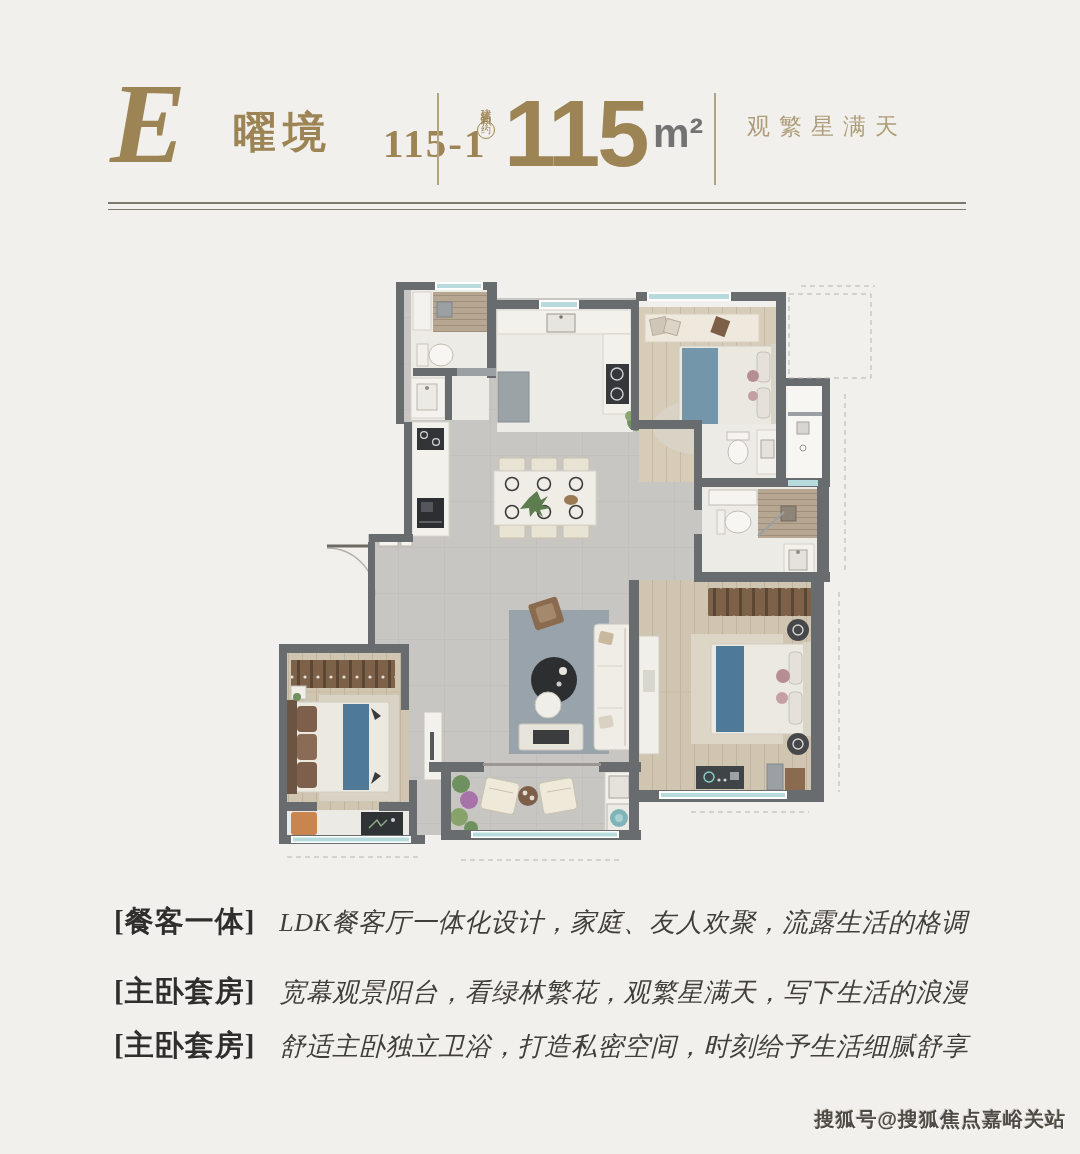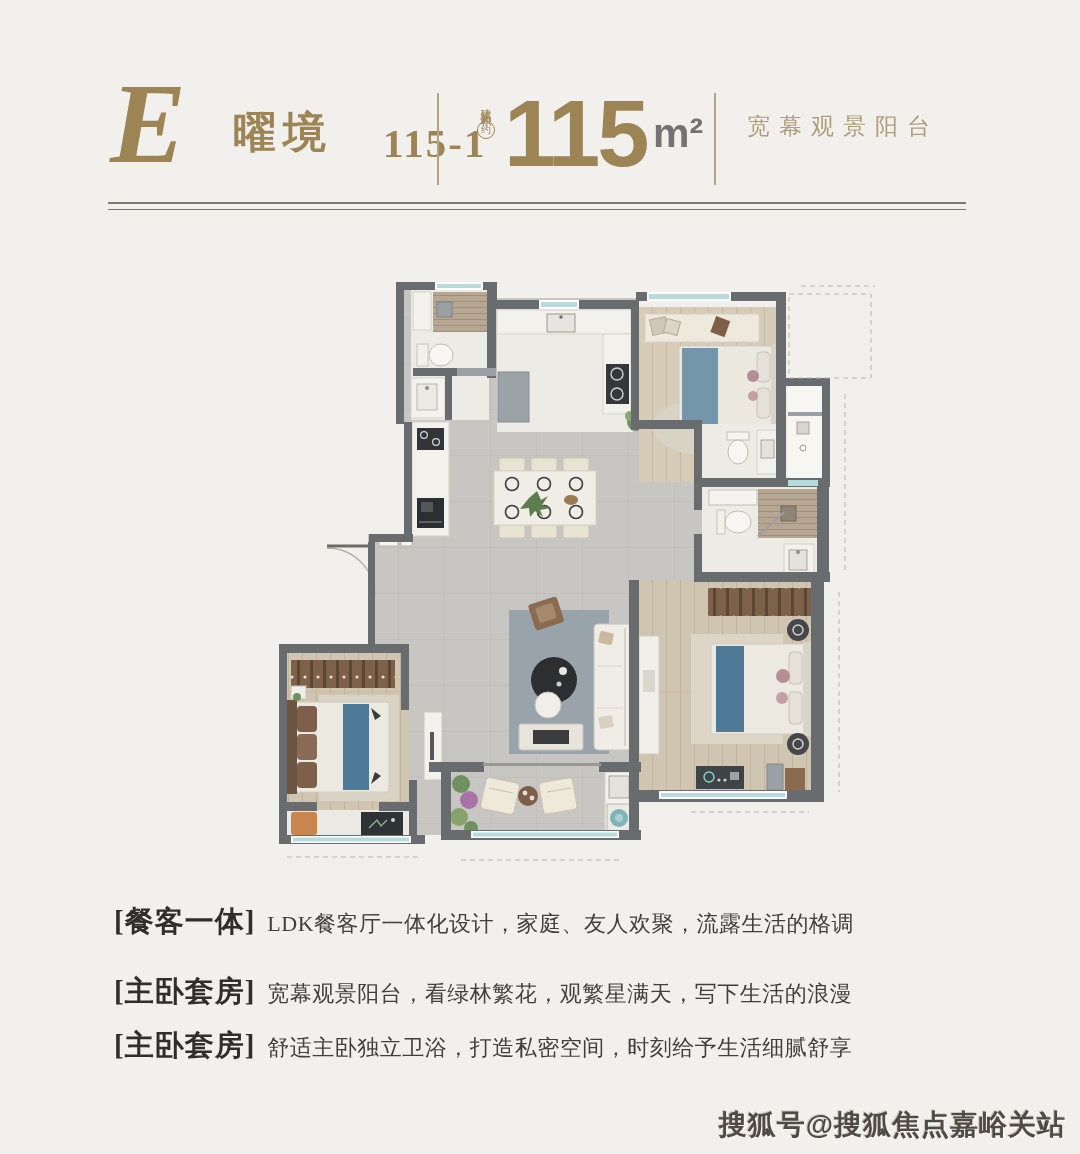--- a/index.html
+++ b/index.html
@@ -30,44 +30,44 @@
   .double-rule .rule{height:1.5px;background:#7c7970;margin-bottom:5px;}
 
   
   .floorplan{position:absolute;left:261px;top:272px;width:618px;height:602px;}
 
   
   .features{position:absolute;left:114px;top:896px;width:856px;font-family:"Liberation Serif","DejaVu Serif",serif;}
   .feature-row{position:absolute;left:0;white-space:nowrap;}
   .feature-row.r0{top:6px;} .feature-row.r1{top:76px;} .feature-row.r2{top:130px;}
   .feature-tag{font-size:29px;font-weight:700;color:#2f2e2c;letter-spacing:1px;}
-  .feature-desc{font-size:22px;color:#413f3c;margin-left:12px;letter-spacing:0.5px;}
+  .feature-desc{font-size:26px;color:#413f3c;margin-left:24px;letter-spacing:0.5px;font-style:italic;}
 
   
-  .watermark{position:absolute;right:14px;top:1106px;font-size:28px;font-weight:700;color:#4f4a44;
+  .watermark{position:absolute;right:14px;top:1106px;font-size:20px;font-weight:700;color:#4f4a44;
     letter-spacing:1px;text-shadow:1px 1px 0 rgba(255,255,255,.75), -1px -1px 0 rgba(90,84,76,.25);}
 </style>
 </head>
 <body>
 
 <div class="page">
 
   <div class="plan-letter">E</div>
   <div class="plan-name">曜境</div>
   <div class="plan-code">115-1</div>
   <div class="vdiv d1"></div>
   <div class="area-label-col">
     <span class="area-label-vert">建筑面积</span>
     <span class="area-approx">约</span>
   </div>
   <div class="area-value">115</div>
   <div class="area-unit">m²</div>
   <div class="vdiv d2"></div>
   <div class="feature-block">
-    <div class="feature-subtitle">宽幕观景阳台</div>
+    <div class="feature-subtitle">观繁星满天</div>
   </div>
   <div class="double-rule">
     <div class="rule"></div>
     <div class="rule"></div>
   </div>
 
   <div class="floorplan">
   <svg viewBox="0 0 618 602" width="618" height="602">
     <defs>
       <pattern id="tile" width="46" height="46" patternUnits="userSpaceOnUse">

